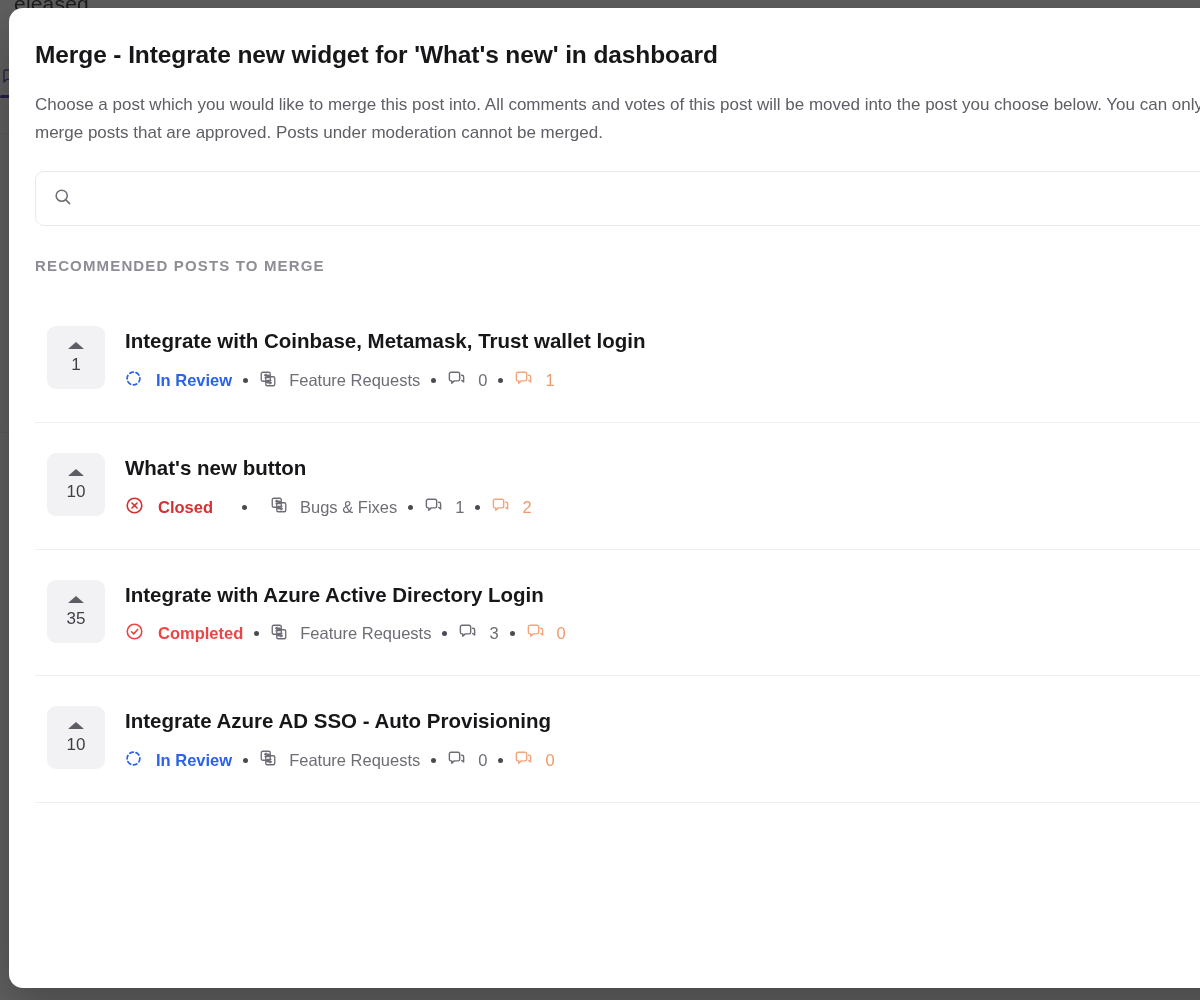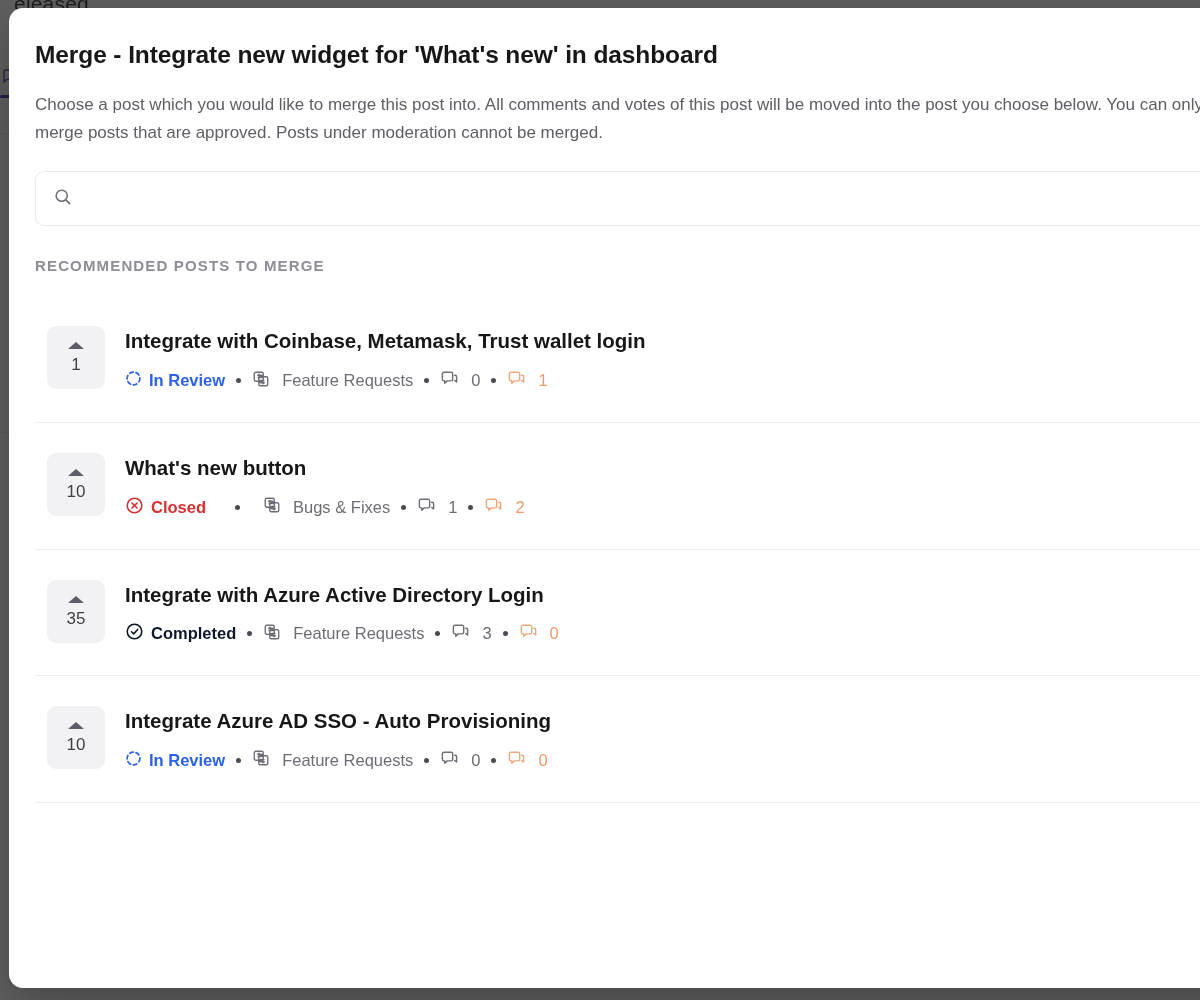--- a/index.html
+++ b/index.html
@@ -188,21 +188,21 @@
     display: flex;
     align-items: center;
     font-size: 16.5px;
     color: #6d6d76;
     white-space: nowrap;
   }
 
   .meta-status {
     display: inline-flex;
     align-items: center;
-    gap: 7px;
+    gap: 14px;
     font-weight: 700;
   }
   .meta-status svg { flex: 0 0 auto; }
 
   .meta-dot {
     display: inline-block;
     width: 5px; height: 5px;
     border-radius: 50%;
     background: #4a4a52;
     margin: 0 11px;
@@ -367,21 +367,21 @@
     </div>
 
     <div class="post-row">
       <div class="vote-box">
         <span class="vote-caret"></span>
         <span class="vote-count">35</span>
       </div>
       <div class="post-main">
         <div class="post-title">Integrate with Azure Active Directory Login</div>
         <div class="post-meta">
-          <span class="meta-status" style="color:#0f172a">
+          <span class="meta-status" style="color:#ef4444">
             <span>
               <svg width="19" height="19" viewBox="0 0 24 24" fill="none" stroke="currentColor" stroke-width="2" stroke-linecap="round" stroke-linejoin="round">
                 <circle cx="12" cy="12" r="9.2"></circle>
                 <path d="M8.2 12.3 11 15l5-5.6"></path>
               </svg>
             </span>
             <span>Completed</span>
           </span>
           <span class="meta-dot"></span>
           <span class="meta-item">

